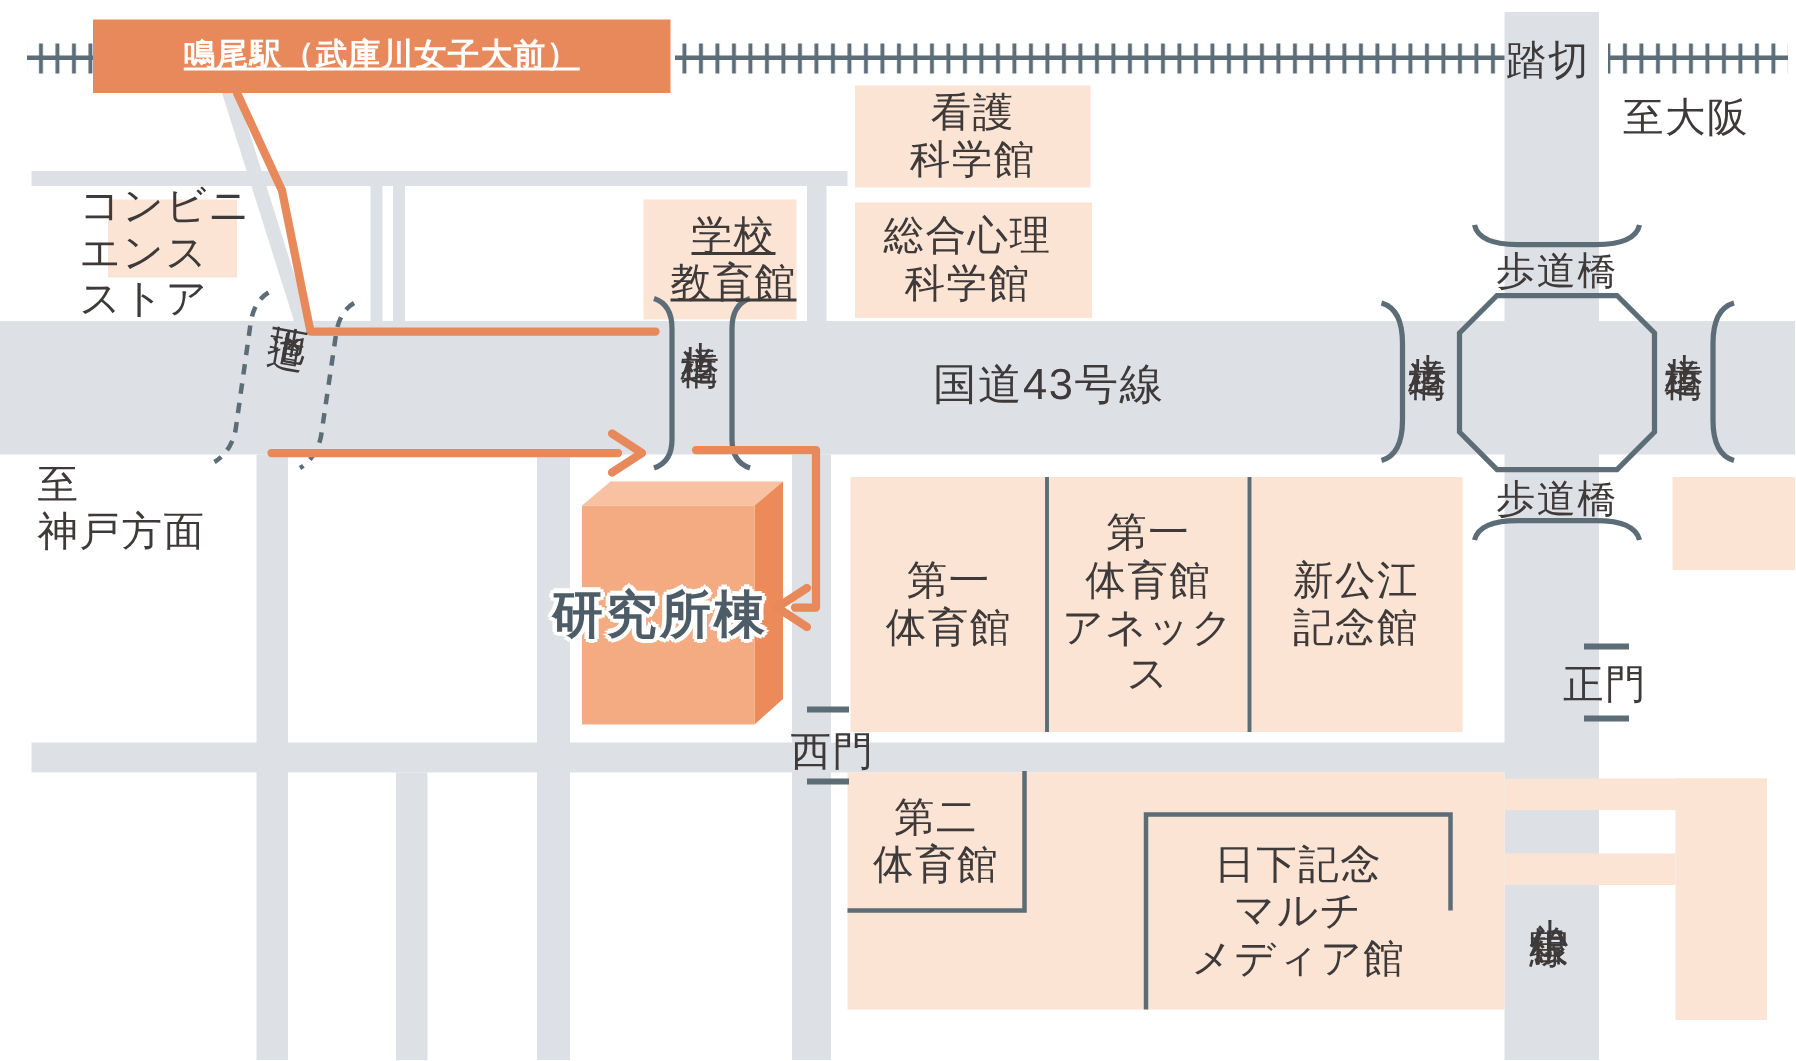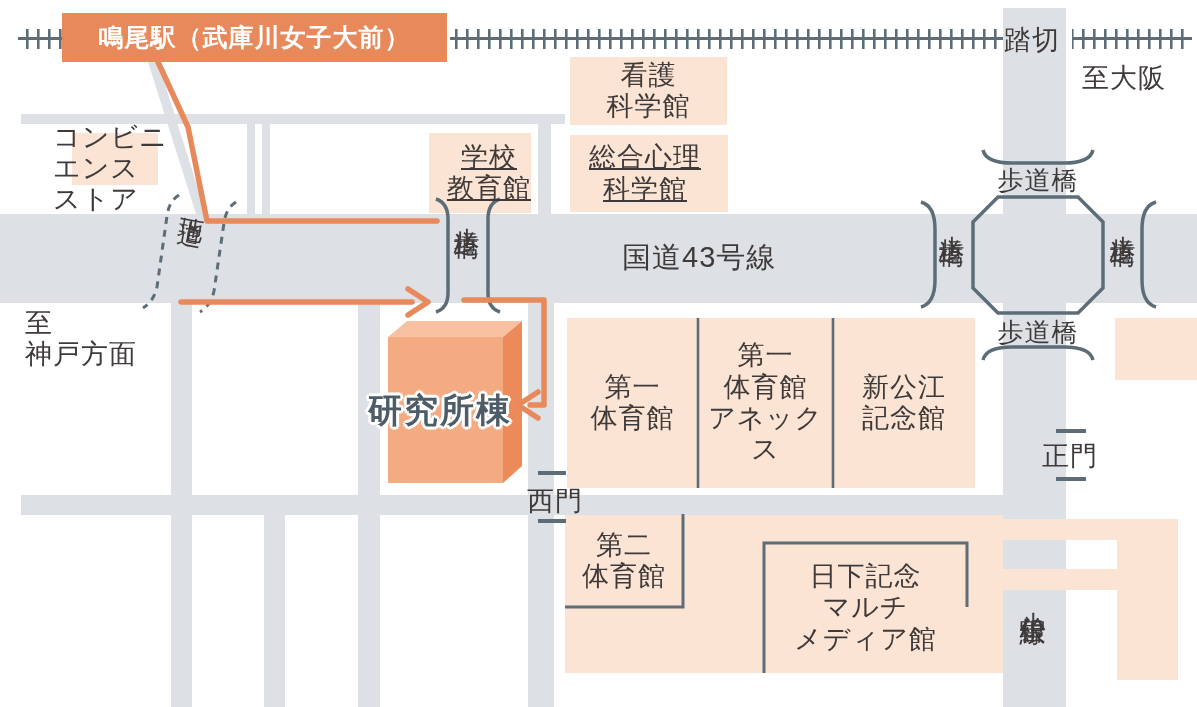--- a/index.html
+++ b/index.html
@@ -17,21 +17,21 @@
   .slate-fill{fill:var(--slate);}
   .route{stroke:var(--accent-orange);stroke-width:5.5;fill:none;
          stroke-linecap:round;stroke-linejoin:round;}
   .lbl{position:absolute;white-space:pre-line;color:var(--text);
        font-size:27px;line-height:1.16;letter-spacing:1px;}
   .center{text-align:center;display:flex;flex-direction:column;
           justify-content:center;align-items:center;}
   .vert{writing-mode:vertical-rl;text-orientation:upright;letter-spacing:3px;
         line-height:1;}
   .station-lbl{display:flex;align-items:center;justify-content:center;
-       color:var(--station-text);font-weight:bold;font-size:25px;letter-spacing:1px;}
+       color:var(--station-text);font-weight:bold;font-size:21px;letter-spacing:1px;text-decoration:underline;}
   .kenkyujo{font-size:34px;font-weight:bold;color:var(--kenkyujo-text);letter-spacing:2px;
        text-shadow:-3px 0 0 #fff,3px 0 0 #fff,0 -3px 0 #fff,0 3px 0 #fff,
                    -2px -2px 0 #fff,2px 2px 0 #fff,-2px 2px 0 #fff,2px -2px 0 #fff;}
   .big{font-size:29px;}
 </style>
 </head>
 <body>
 
 <div class="map">
 
@@ -129,21 +129,21 @@
 エンス
 ストア</div>
 
   <div class="lbl" style="left:1004px;top:25px;">踏切</div>
 
   <div class="lbl" style="left:1082px;top:63px;">至大阪</div>
 
   <div class="lbl center" style="left:570px;top:57px;width:157px;height:68px;">看護
 科学館</div>
 
-  <div class="lbl center" style="left:570px;top:135px;width:150px;height:77px;text-decoration:underline;">総合心理
+  <div class="lbl center" style="left:570px;top:135px;width:150px;height:77px;">総合心理
 科学館</div>
 
   <div class="lbl center" style="left:429px;top:133px;width:120px;height:80px;text-decoration:underline;">学校
 教育館</div>
 
   <div class="lbl big" style="left:622px;top:241px;">国道43号線</div>
 
   <div class="lbl vert" style="left:454px;top:207px;font-size:26px;">歩道橋</div>
 
   <div class="lbl vert" style="left:184px;top:198px;font-size:25px;transform:rotate(10deg);transform-origin:top center;">地下道</div>

